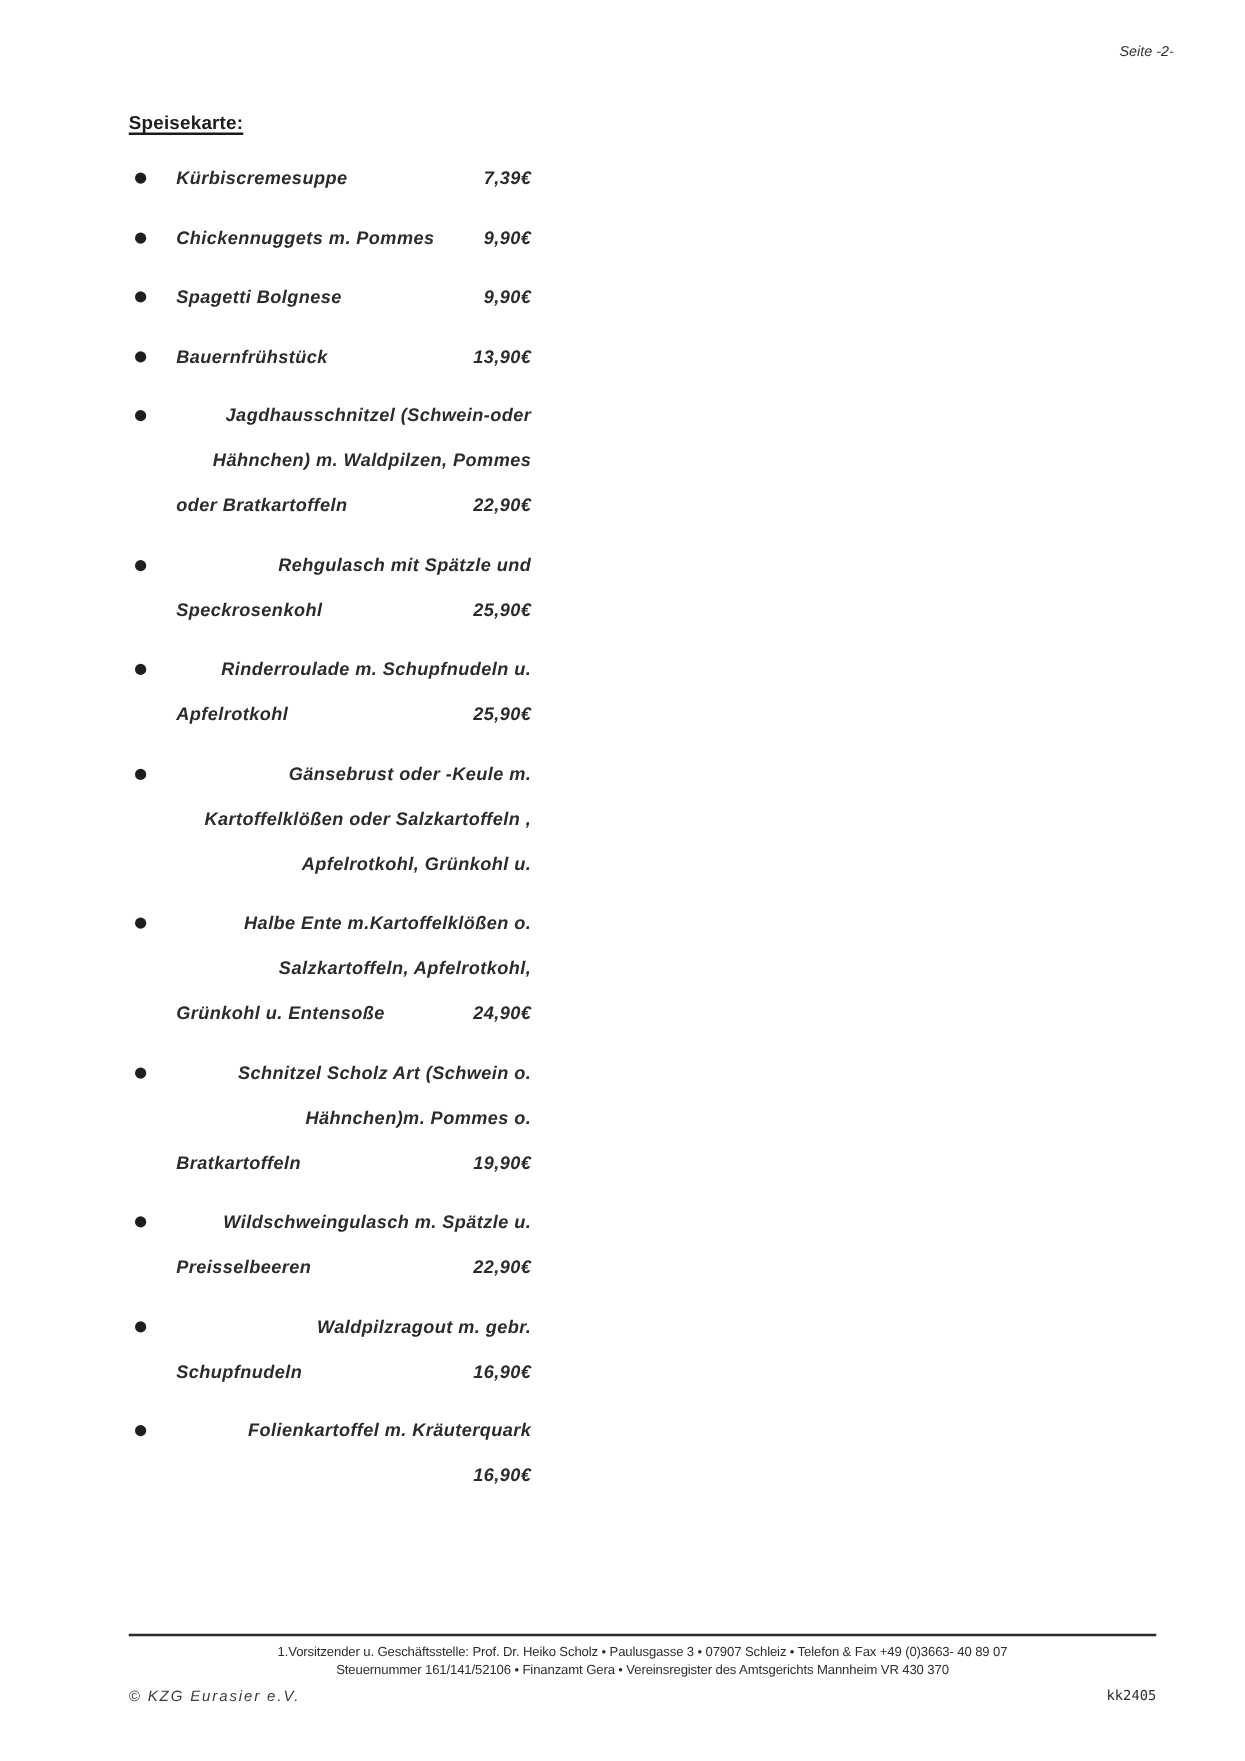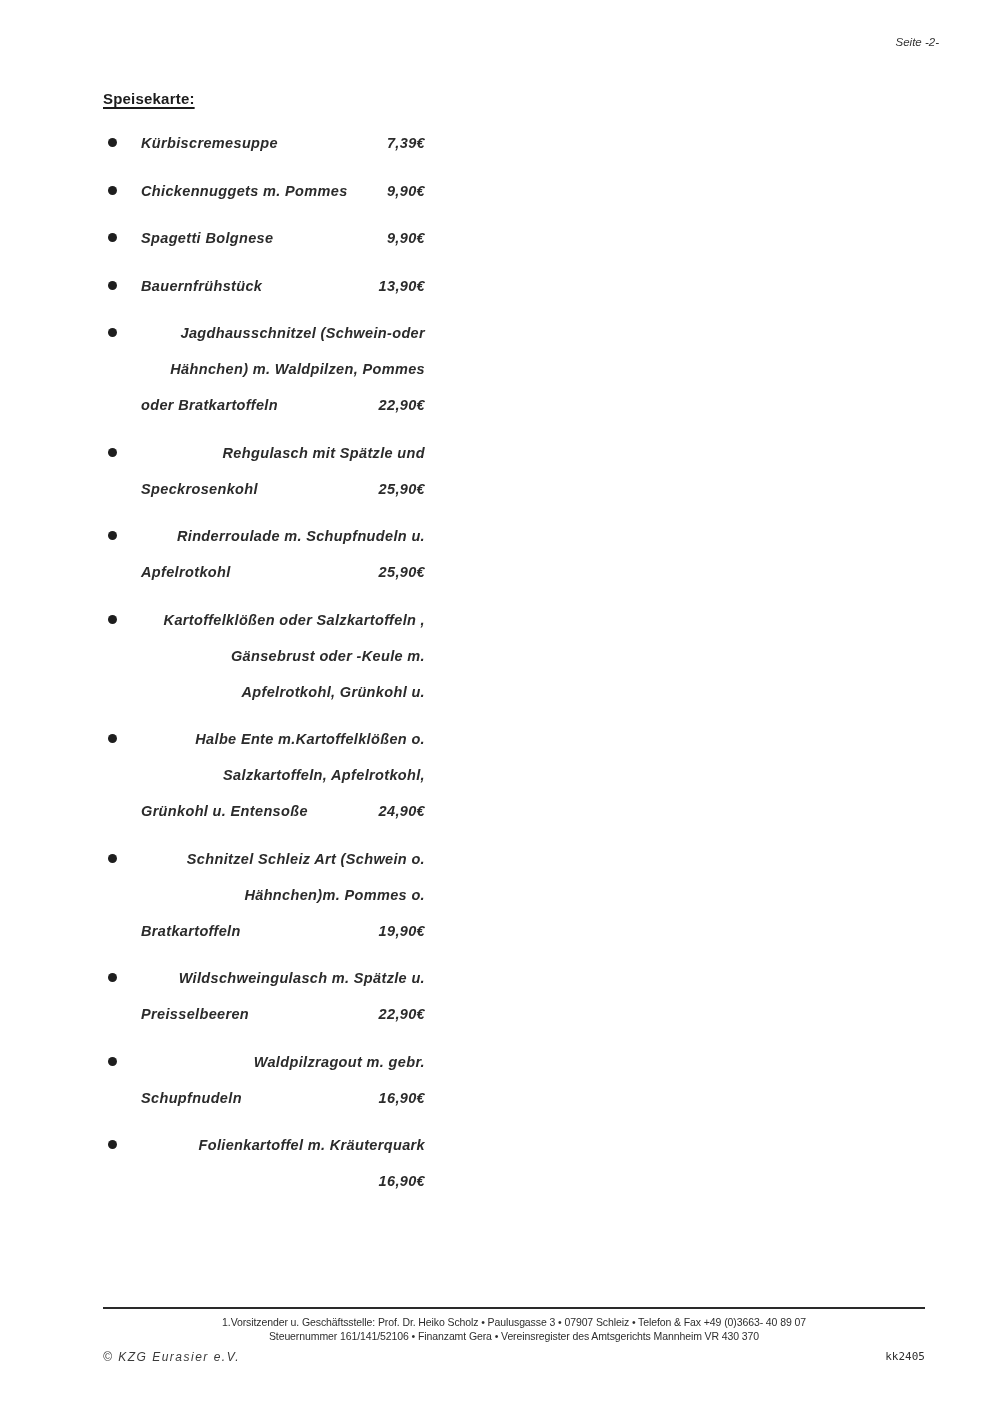--- a/index.html
+++ b/index.html
@@ -207,22 +207,22 @@
             <span>Apfelrotkohl</span>
             <span class="item-price">25,90€</span>
           </div>
         </div>
       </div>
       <div class="menu-item">
         <span class="bullet">
           <span class="bullet-dot"></span>
         </span>
         <div class="item-body">
+          <div class="item-line">Gänsebrust oder -Keule m.</div>
           <div class="item-line">Kartoffelklößen oder Salzkartoffeln ,</div>
-          <div class="item-line">Gänsebrust oder -Keule m.</div>
           <div class="item-line">Apfelrotkohl, Grünkohl u.</div>
         </div>
       </div>
       <div class="menu-item">
         <span class="bullet">
           <span class="bullet-dot"></span>
         </span>
         <div class="item-body">
           <div class="item-line">Halbe Ente m.Kartoffelklößen o.</div>
           <div class="item-line">Salzkartoffeln, Apfelrotkohl,</div>
@@ -230,21 +230,21 @@
             <span>Grünkohl u. Entensoße</span>
             <span class="item-price">24,90€</span>
           </div>
         </div>
       </div>
       <div class="menu-item">
         <span class="bullet">
           <span class="bullet-dot"></span>
         </span>
         <div class="item-body">
-          <div class="item-line">Schnitzel Schleiz Art (Schwein o.</div>
+          <div class="item-line">Schnitzel Scholz Art (Schwein o.</div>
           <div class="item-line">Hähnchen)m. Pommes o.</div>
           <div class="item-line with-price">
             <span>Bratkartoffeln</span>
             <span class="item-price">19,90€</span>
           </div>
         </div>
       </div>
       <div class="menu-item">
         <span class="bullet">
           <span class="bullet-dot"></span>

